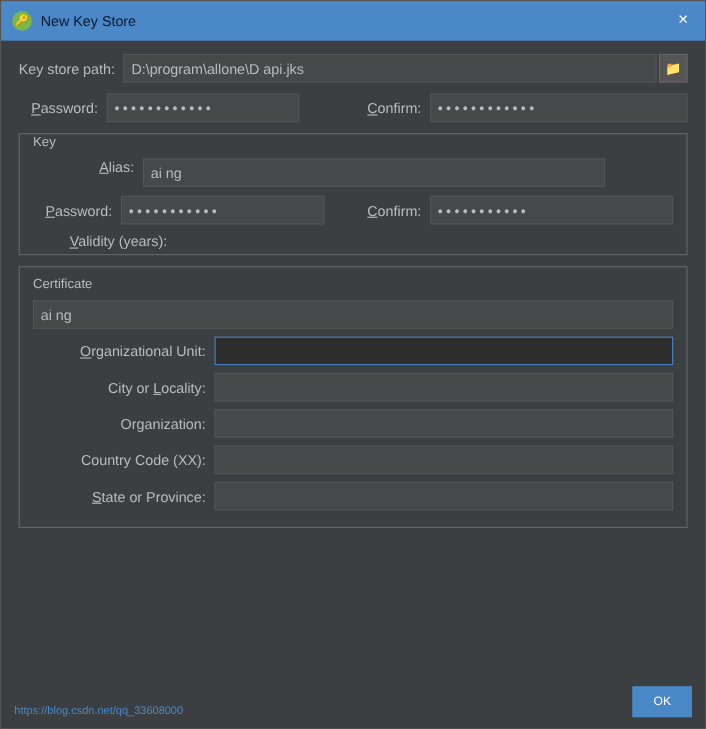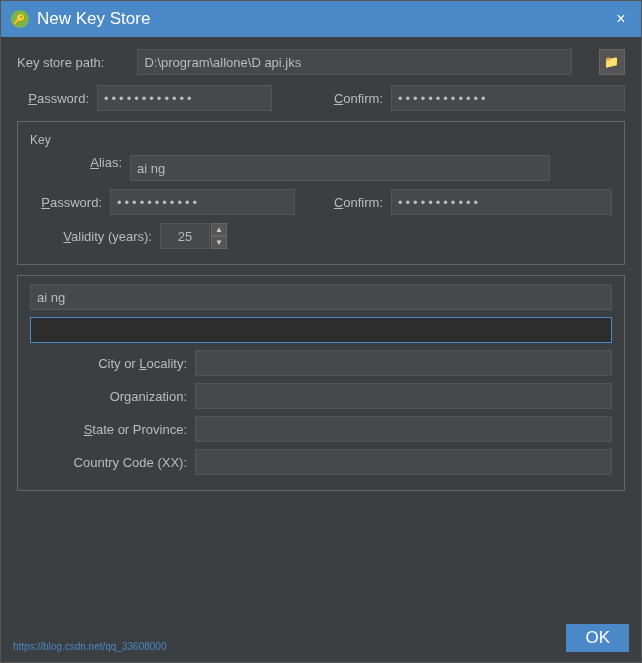--- a/index.html
+++ b/index.html
@@ -44,22 +44,22 @@
       background: #7ab648;
       border-radius: 50%;
       display: flex;
       align-items: center;
       justify-content: center;
       font-size: 10px;
       color: white;
       font-weight: bold;
     }
     .title-text {
-      color: #ffffff;
-      font-size: 17px;
+      color: #0f172a;
+      font-size: 13px;
       font-weight: 500;
     }
     .close-btn {
       width: 20px;
       height: 20px;
       display: flex;
       align-items: center;
       justify-content: center;
       color: white;
       cursor: pointer;
@@ -91,21 +91,20 @@
       height: 26px;
       padding: 2px 6px;
       outline: none;
       font-size: 13px;
       font-family: inherit;
     }
     .path-row {
       display: flex;
       align-items: center;
       margin-bottom: 10px;
-      gap: 25px;
     }
     .path-label {
       color: #bbbbbb;
       margin-right: 8px;
       flex-shrink: 0;
     }
     .path-input {
       flex: 1;
       background: #45494a;
       border: 1px solid #555;
@@ -173,32 +172,33 @@
       border: 1px solid #555;
       color: #bbbbbb;
       height: 26px;
       padding: 2px 6px;
       font-size: 13px;
       font-family: inherit;
       outline: none;
     }
     .key-group {
       border: 1px solid #666;
-      padding: 11px 12px;
+      padding: 0 12px;
       margin-bottom: 10px;
     }
     .group-label {
       color: #bbbbbb;
       margin-bottom: 8px;
       font-size: 12px;
     }
     .validity-row {
       display: flex;
       align-items: center;
       margin-bottom: 4px;
+      gap: 32px;
     }
     .validity-label {
       min-width: 130px;
       text-align: right;
       padding-right: 8px;
       color: #bbbbbb;
     }
     .spinner-wrapper {
       display: flex;
       align-items: center;
@@ -284,21 +284,21 @@
       left: 12px;
       color: #4a88c7;
       font-size: 10px;
       margin-top: 44px;
     }
     .btn {
       height: 28px;
       padding: 0 18px;
       border: 1px solid #666;
       cursor: pointer;
-      font-size: 17px;
+      font-size: 11px;
       font-family: inherit;
     }
     .btn-ok {
       background: #4a88c7;
       color: white;
       border-color: #4a88c7;
     }
     .btn-cancel {
       background: #555;
       color: #ccc;
@@ -354,57 +354,52 @@
           <input class="pw-input" style="width: 185px;" type="password" value="•••••••••••">
         </div>
         <div class="confirm-section">
           <span class="confirm-label"><u>C</u>onfirm:</span>
           <input class="confirm-input" type="password" value="•••••••••••" style="">
         </div>
       </div>
 
       <div class="validity-row">
         <span class="validity-label"><u>V</u>alidity (years):</span>
-        <div class="spinner-wrapper">
-          <input class="spinner-input" type="text" value="25" style="">
-          <div class="spinner-btns">
-            <button class="spinner-btn">▲</button>
-            <button class="spinner-btn">▼</button>
-          </div>
-        </div>
       </div>
     </div>
 
     <div class="cert-group">
+      <div class="cert-group-label">Certificate</div>
 
       <div class="cert-row">
         <input class="cert-input" type="text" value="ai ng" style="">
       </div>
 
       <div class="cert-row">
+        <span class="cert-label"><u>O</u>rganizational Unit:</span>
         <input class="cert-input focused" type="text" value="" style="">
       </div>
 
       <div class="cert-row">
         <span class="cert-label">City or <u>L</u>ocality:</span>
         <input class="cert-input" type="text" value="" style="">
       </div>
 
       <div class="cert-row">
         <span class="cert-label">Or<u>g</u>anization:</span>
         <input class="cert-input" type="text" value="" style="">
       </div>
 
       <div class="cert-row">
+        <span class="cert-label">Country Code (XX):</span>
+        <input class="cert-input" type="text" value="" style="">
+      </div>
+
+      <div class="cert-row">
         <span class="cert-label"><u>S</u>tate or Province:</span>
-        <input class="cert-input" type="text" value="" style="">
-      </div>
-
-      <div class="cert-row">
-        <span class="cert-label">Country Code (XX):</span>
         <input class="cert-input" type="text" value="" style="">
       </div>
     </div>
 
   </div>
 
   <div class="footer">
     <span class="watermark">https://blog.csdn.net/qq_33608000</span>
     <button class="btn btn-ok">OK</button>
   </div>

